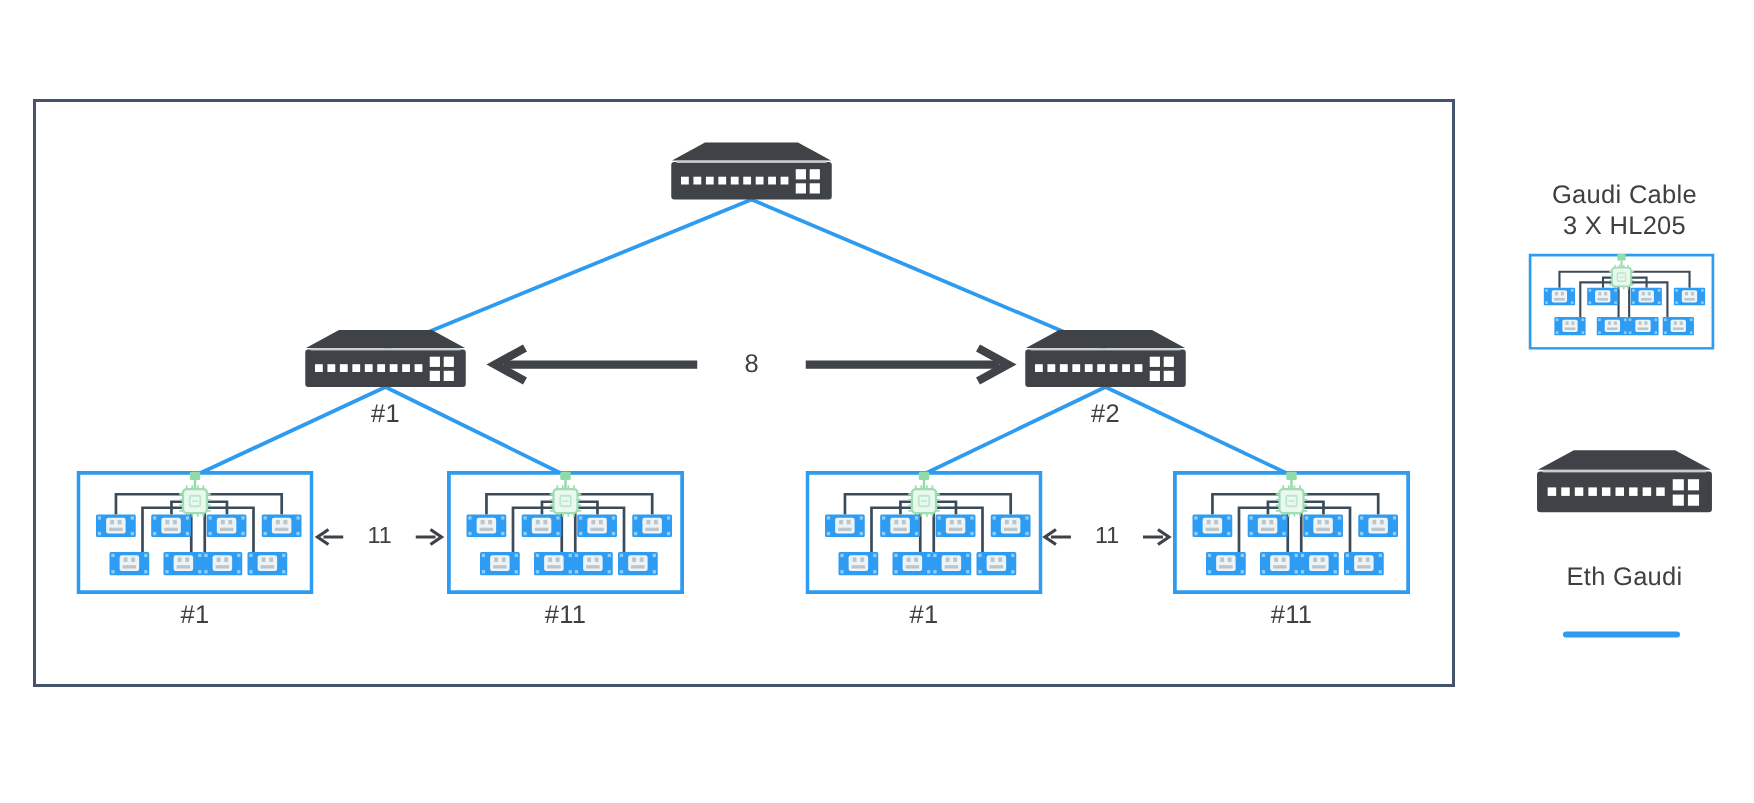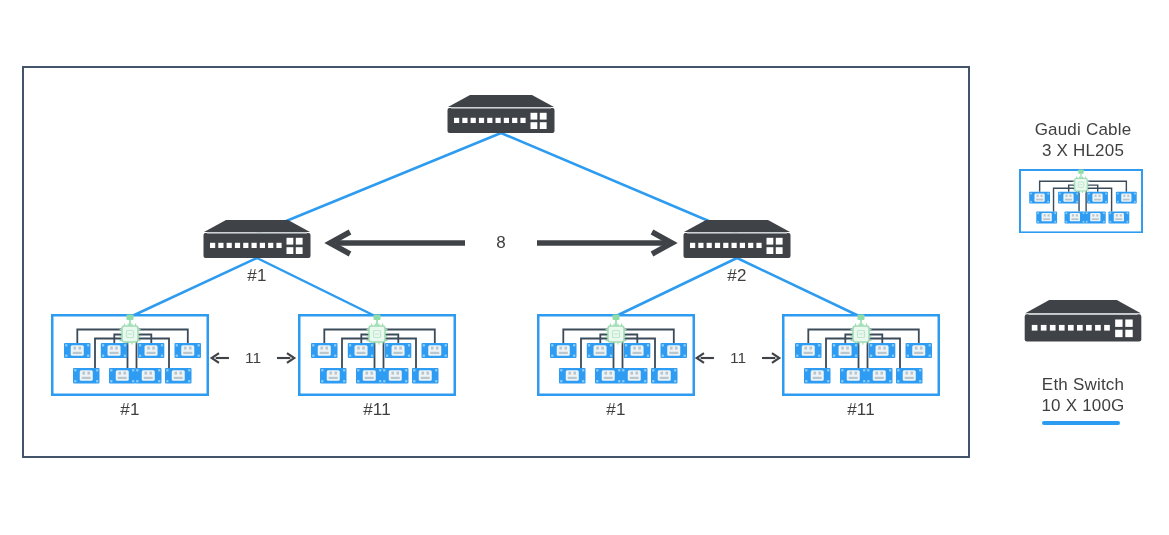--- a/index.html
+++ b/index.html
@@ -690,18 +690,17 @@
       <rect x="57.800000000000004" y="23.8" width="5.2" height="5.2" fill="#FFFFFF"></rect>
       <rect x="66.10000000000001" y="23.8" width="5.2" height="5.2" fill="#FFFFFF"></rect>
       <rect x="74.4" y="23.8" width="5.2" height="5.2" fill="#FFFFFF"></rect>
       <rect x="84.5" y="18.8" width="6.8" height="6.8" fill="#FFFFFF"></rect>
       <rect x="93.8" y="18.8" width="6.8" height="6.8" fill="#FFFFFF"></rect>
       <rect x="84.5" y="28.2" width="6.8" height="6.8" fill="#FFFFFF"></rect>
       <rect x="93.8" y="28.2" width="6.8" height="6.8" fill="#FFFFFF"></rect>
     </svg>
 
   <div class="legend-item-text" style="top:374px">
-    <div>Eth Switch</div>
-    <div>10 X 100G</div>
+    <div>Eth Gaudi</div>
   </div>
   <div class="cable-swatch"></div>
 
 </div>
 
 </body></html>

